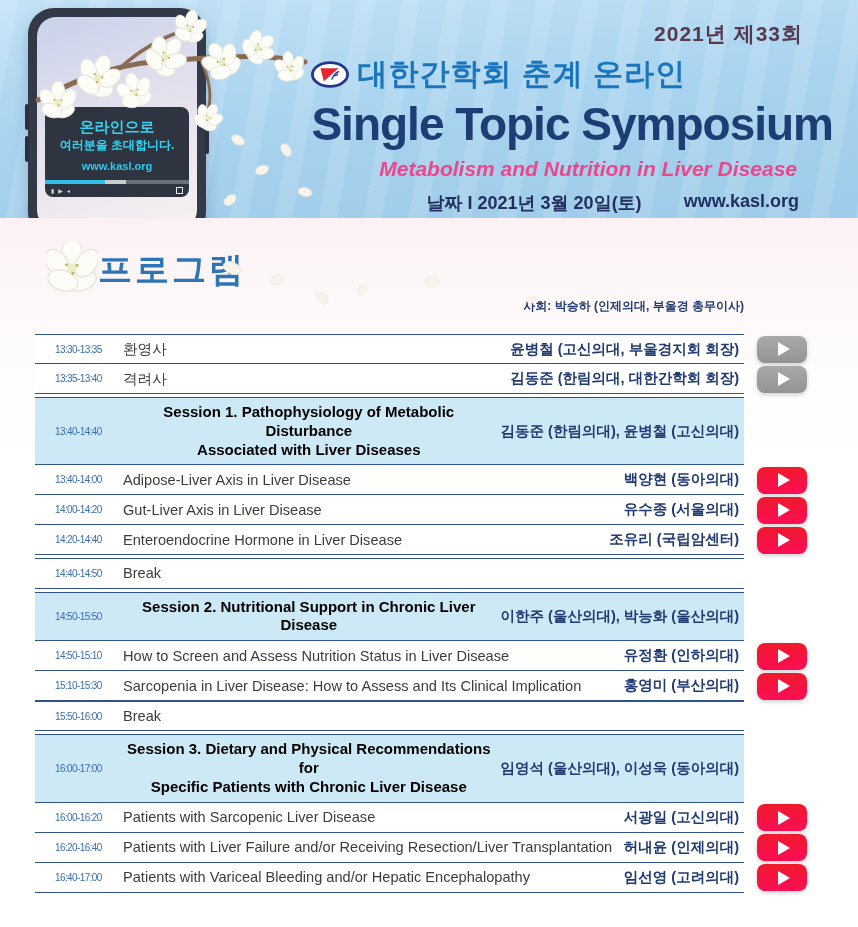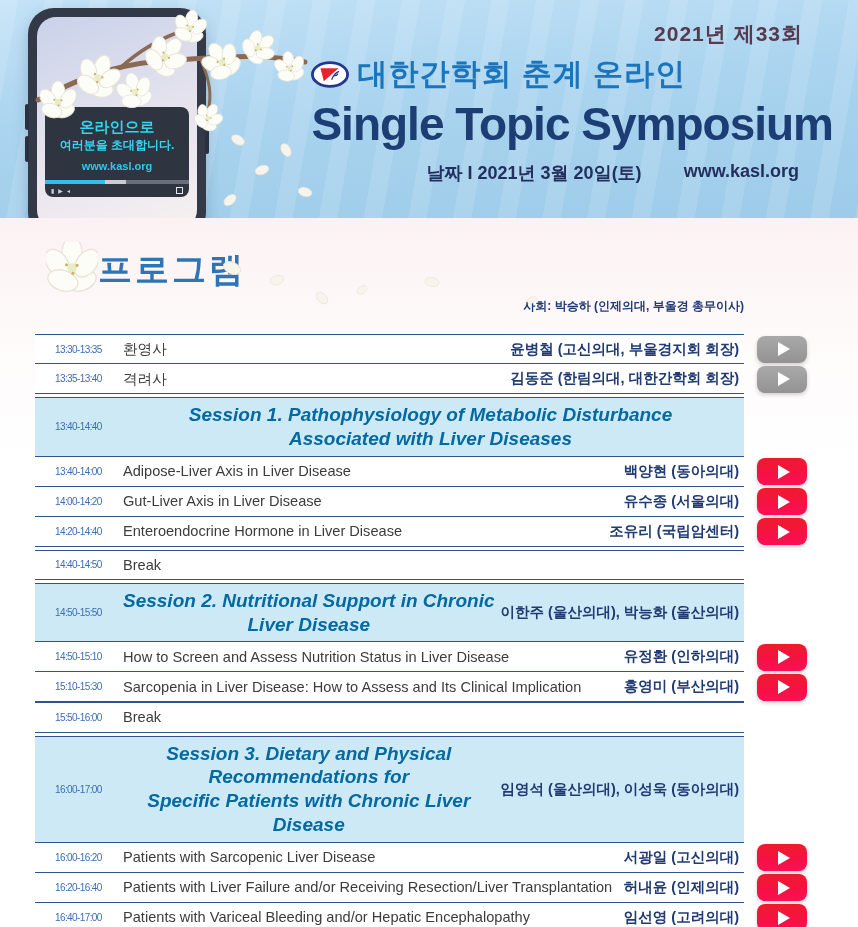--- a/index.html
+++ b/index.html
@@ -91,21 +91,21 @@
   .main .title {
     flex:1; padding:5px 6px 5px 15px; font-size:14.6px; color:#3c3c3c;
     white-space:pre-line; line-height:1.25;
   }
   .main .speaker {
     flex:none; padding-right:5px; font-size:14.5px; font-weight:bold; color:#203a72; white-space:nowrap;
   }
   .row.item .main    { min-height:30px; }
   .row.break .main   { min-height:29px; }
   .row.session .main { min-height:48px; }
-  .row.session .title { font-weight:bold; color:#0369a1; text-align:center; font-size:19px;font-style:italic; }
+  .row.session .title { font-weight:bold; color:#000000; text-align:center; font-size:15px; }
   .btncol { width:114px; display:flex; align-items:center; justify-content:flex-start; padding-left:13px; }
   .play {
     width:50px; height:27px; border-radius:8px; border:none; cursor:pointer;
     display:flex; align-items:center; justify-content:center;
     box-shadow:0 2px 4px rgba(0,0,0,.18);
   }
   .play.red  { background:linear-gradient(180deg,#ee1b2b 0%,#f61243 55%,#fc0f55 100%); }
   .play.gray { background:linear-gradient(180deg,#a9a9a9 0%,#939393 100%); }
   .play .tri {
     width:0; height:0; margin-left:3px;
@@ -190,20 +190,21 @@
       <div class="edition">2021년 제33회</div>
       <div class="society">
         <svg class="kasl-logo" viewBox="0 0 40 28">
           <ellipse cx="20" cy="14" rx="18.5" ry="12.5" fill="#ffffff" stroke="#24368e" stroke-width="3"></ellipse>
           <path d="M10 7.5 L29 7.5 L13.5 21 Z" fill="#e8232e"></path>
           <path d="M22 19 C 24 14, 26 12, 29 11 M24 15 C 25.5 15.5, 27 15, 28 13.5" fill="none" stroke="#24368e" stroke-width="1.4" stroke-linecap="round"></path>
         </svg>
         <span class="society-label">대한간학회 춘계 온라인</span>
       </div>
       <div class="sts">Single Topic Symposium</div>
+      <div class="subtitle">Metabolism and Nutrition in Liver Disease</div>
       <div class="dateline">
         <span>날짜 I 2021년 3월 20일(토)</span>
         <span>www.kasl.org</span>
       </div>
     </div>
   </div>
 
   <div class="content">
 
     <div class="prog-head">
@@ -246,20 +247,21 @@
             <button class="play gray">
               <span class="tri"></span>
             </button>
           </div>
         </div>
         <div class="row session group-start">
           <div class="main">
             <span class="time">13:40-14:40</span>
             <span class="title">Session 1. Pathophysiology of Metabolic Disturbance
 Associated with Liver Diseases</span>
+            <span class="speaker">김동준 (한림의대), 윤병철 (고신의대)</span>
           </div>
           <div class="btncol"></div>
         </div>
         <div class="row item">
           <div class="main">
             <span class="time">13:40-14:00</span>
             <span class="title">Adipose-Liver Axis in Liver Disease</span>
             <span class="speaker">백양현 (동아의대)</span>
           </div>
           <div class="btncol">

